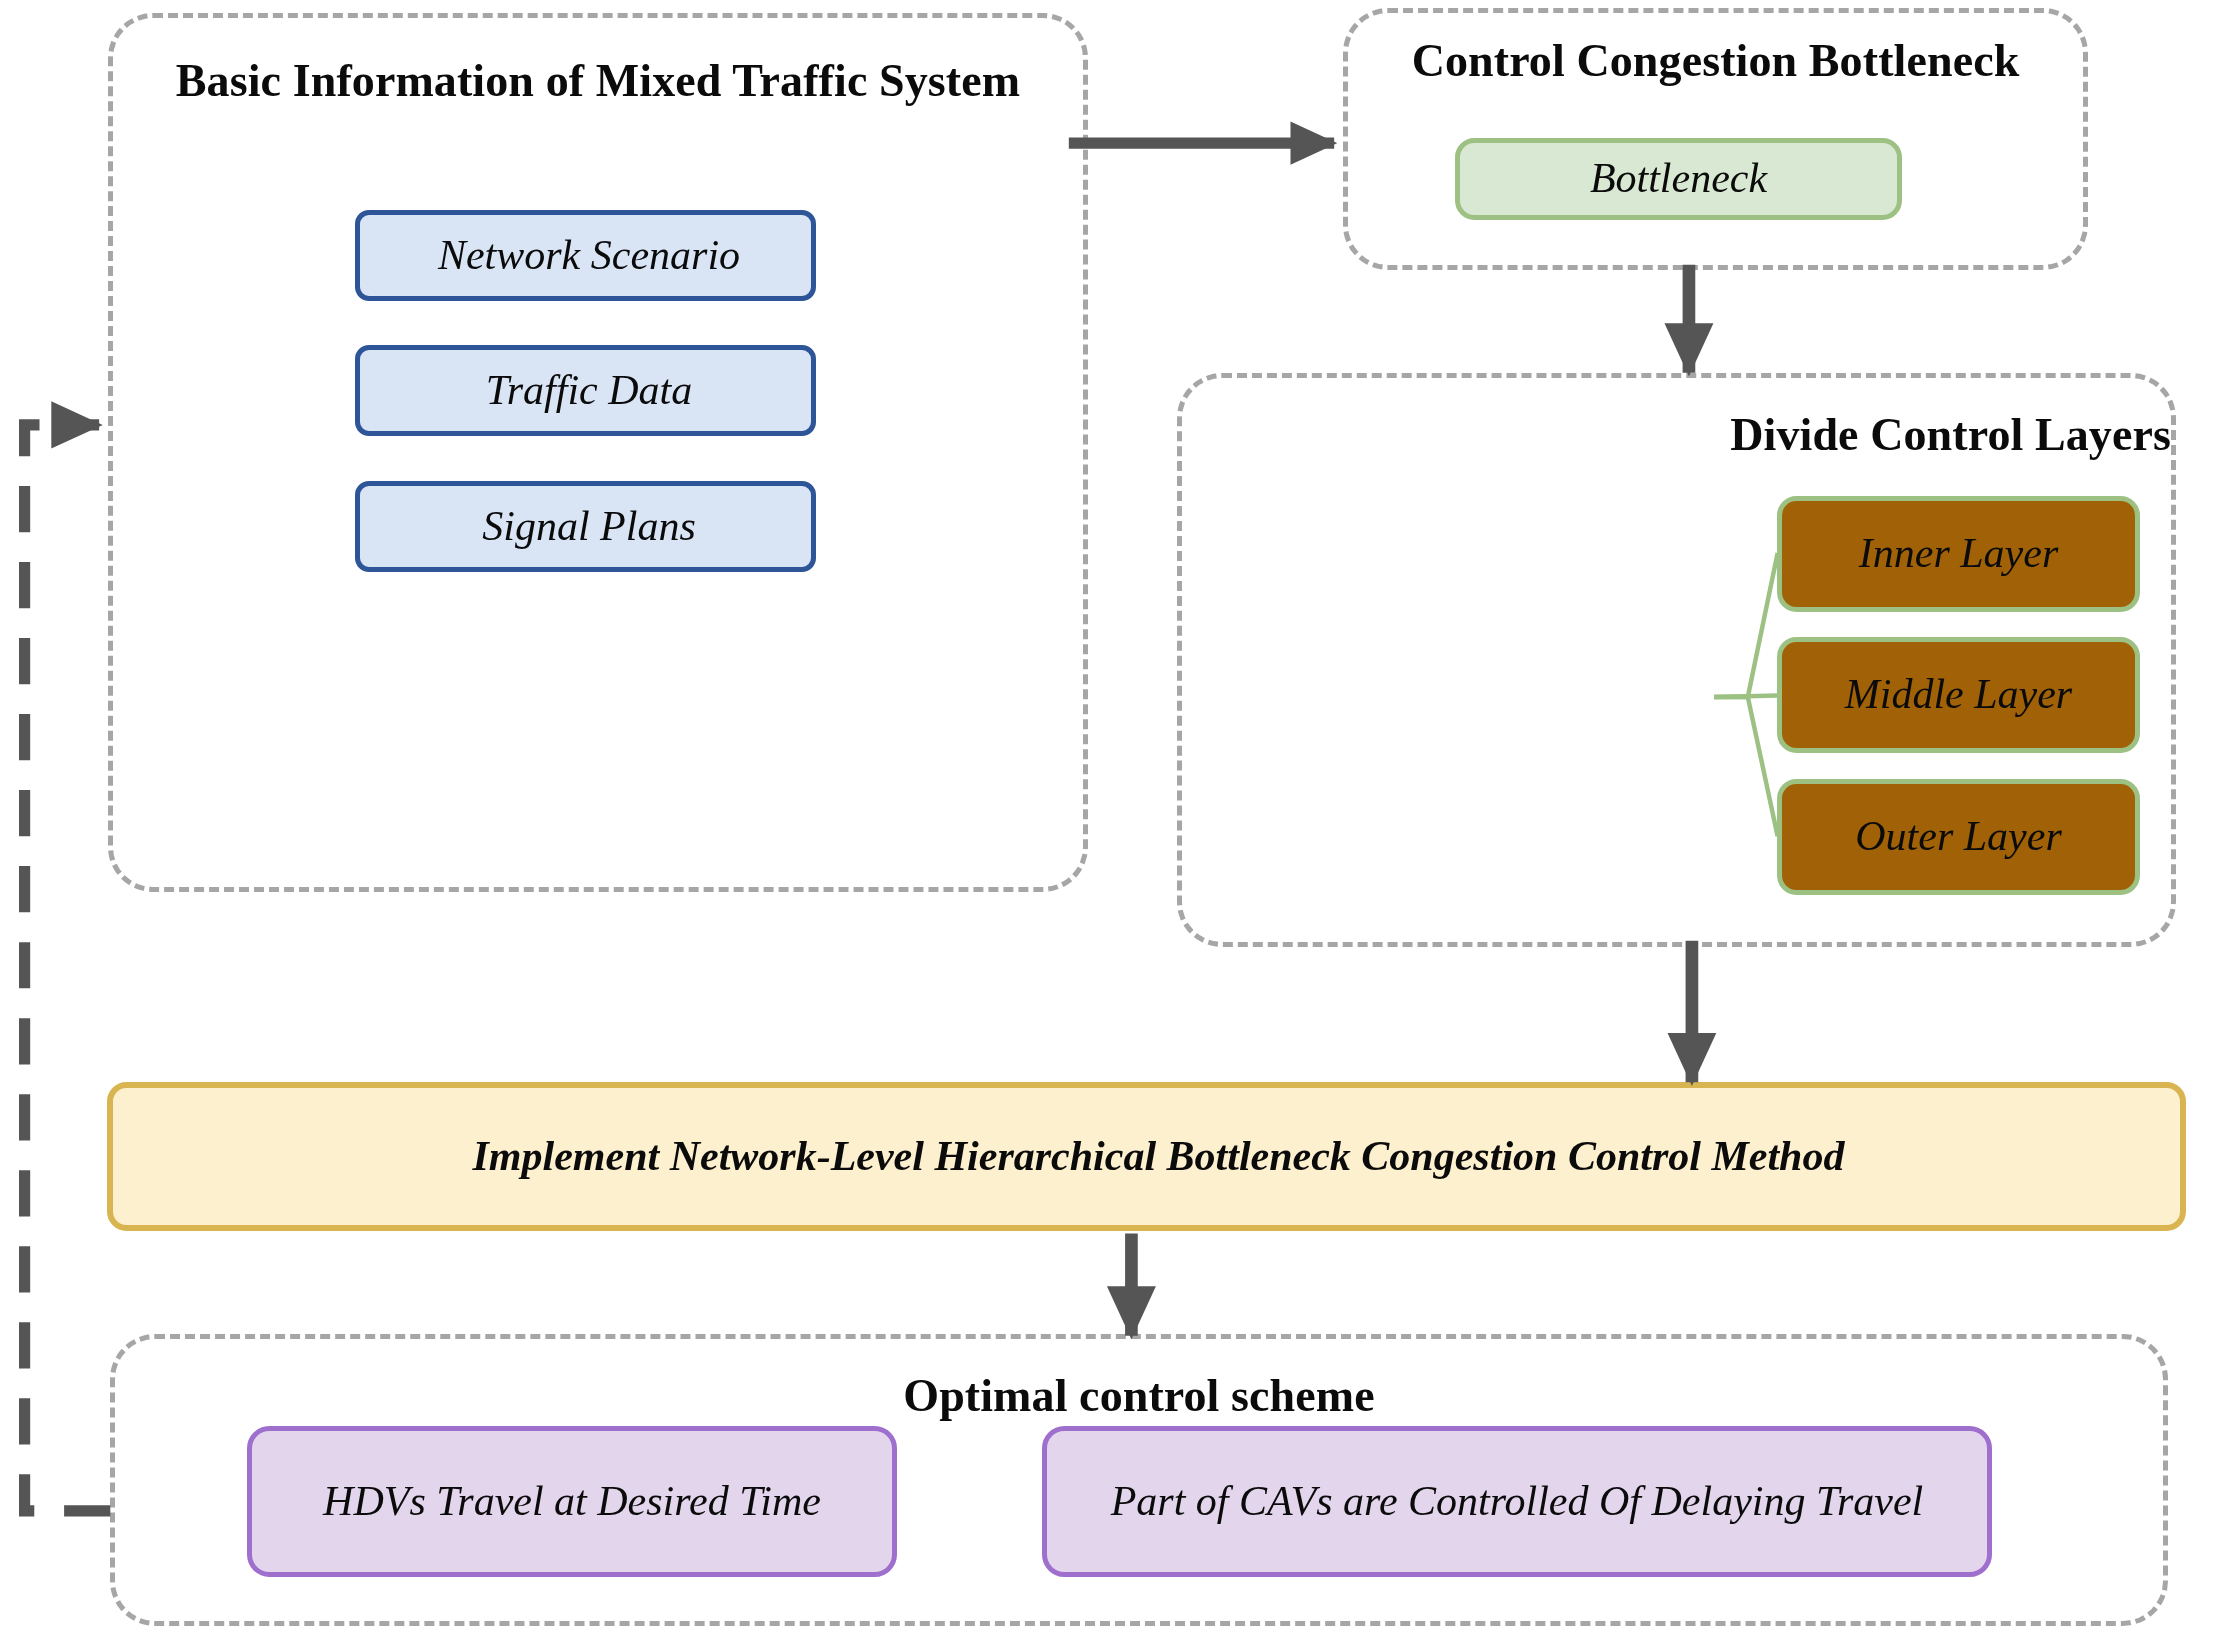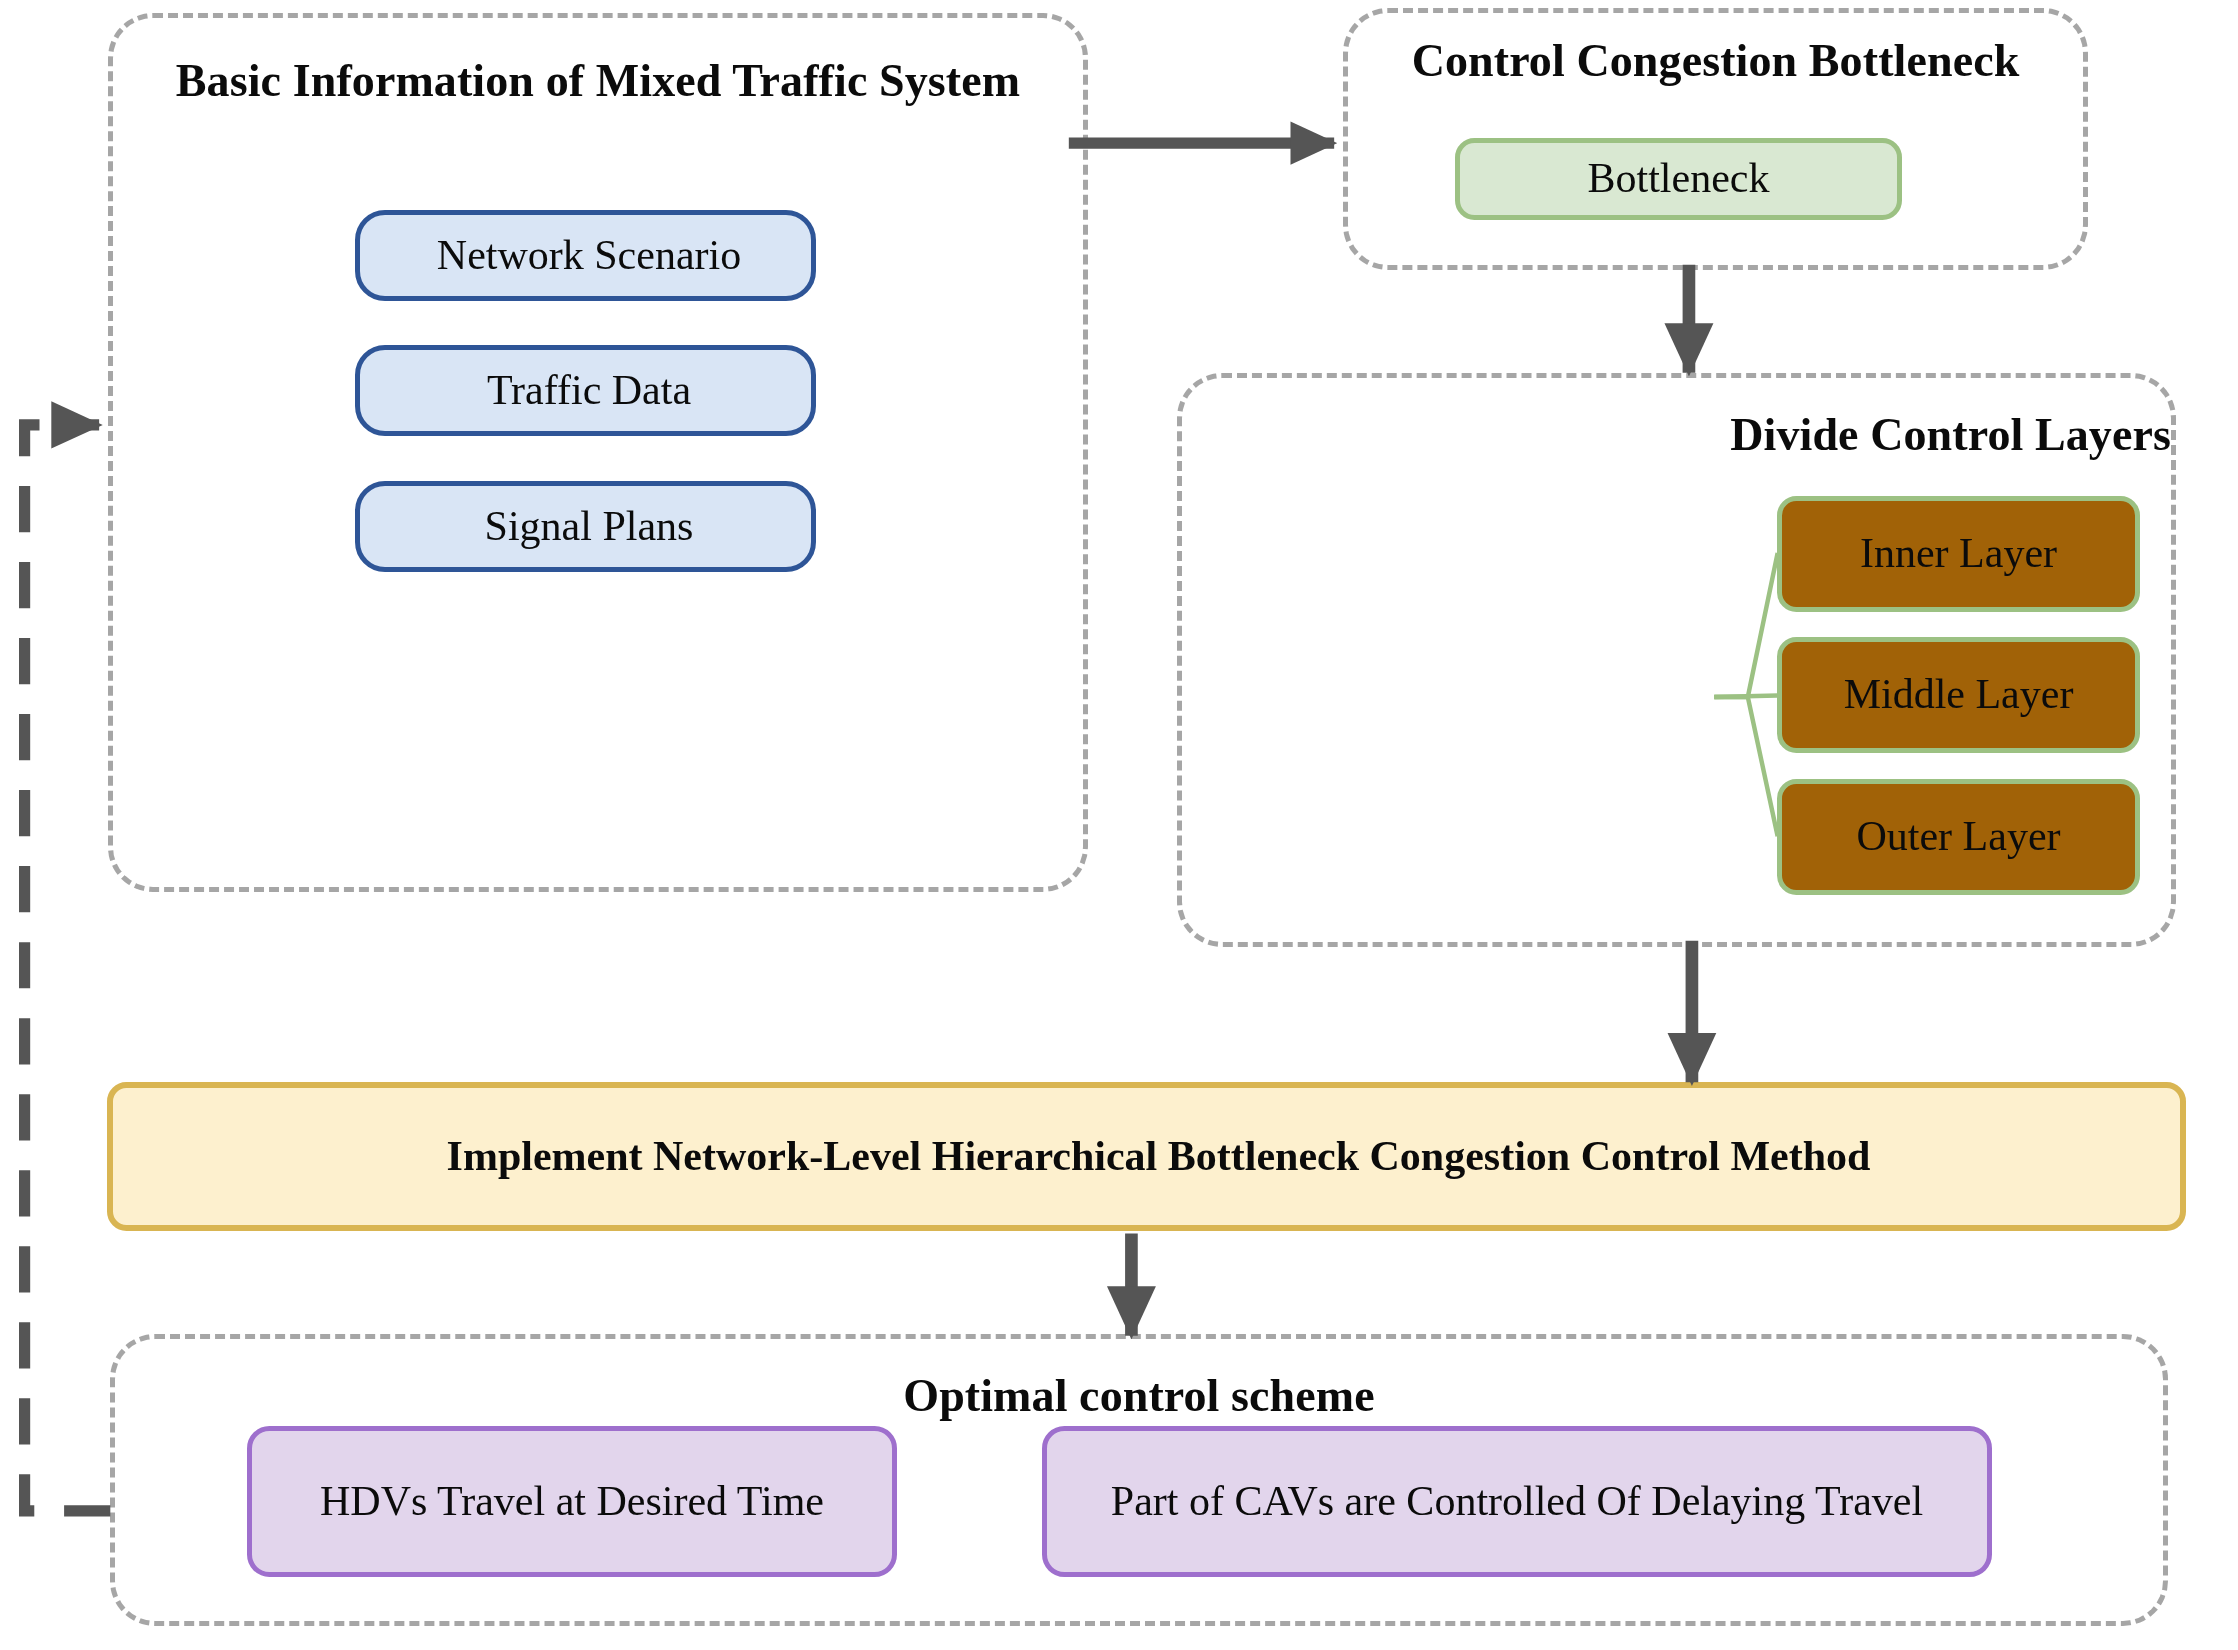--- a/index.html
+++ b/index.html
@@ -46,25 +46,26 @@
   .node {
     position: absolute;
     box-sizing: border-box;
     display: flex;
     align-items: center;
     justify-content: center;
     text-align: center;
     color: #0b0b0b;
     line-height: 1.18;
     padding: 3px 12px;
+    font-style: italic;
   }
   .node-blue {
     background: #d9e5f5;
     border: 5.2px solid #2e5597;
-    border-radius: 30px;
+    border-radius: 14px;
     font-size: 42px;
     padding-left: 19px;
   }
   .node-green-filled {
     background: #d9e8d2;
     border: 5.2px solid #9cc183;
     border-radius: 19.4px;
     font-size: 42px;
   }
   .node-green-outline {

